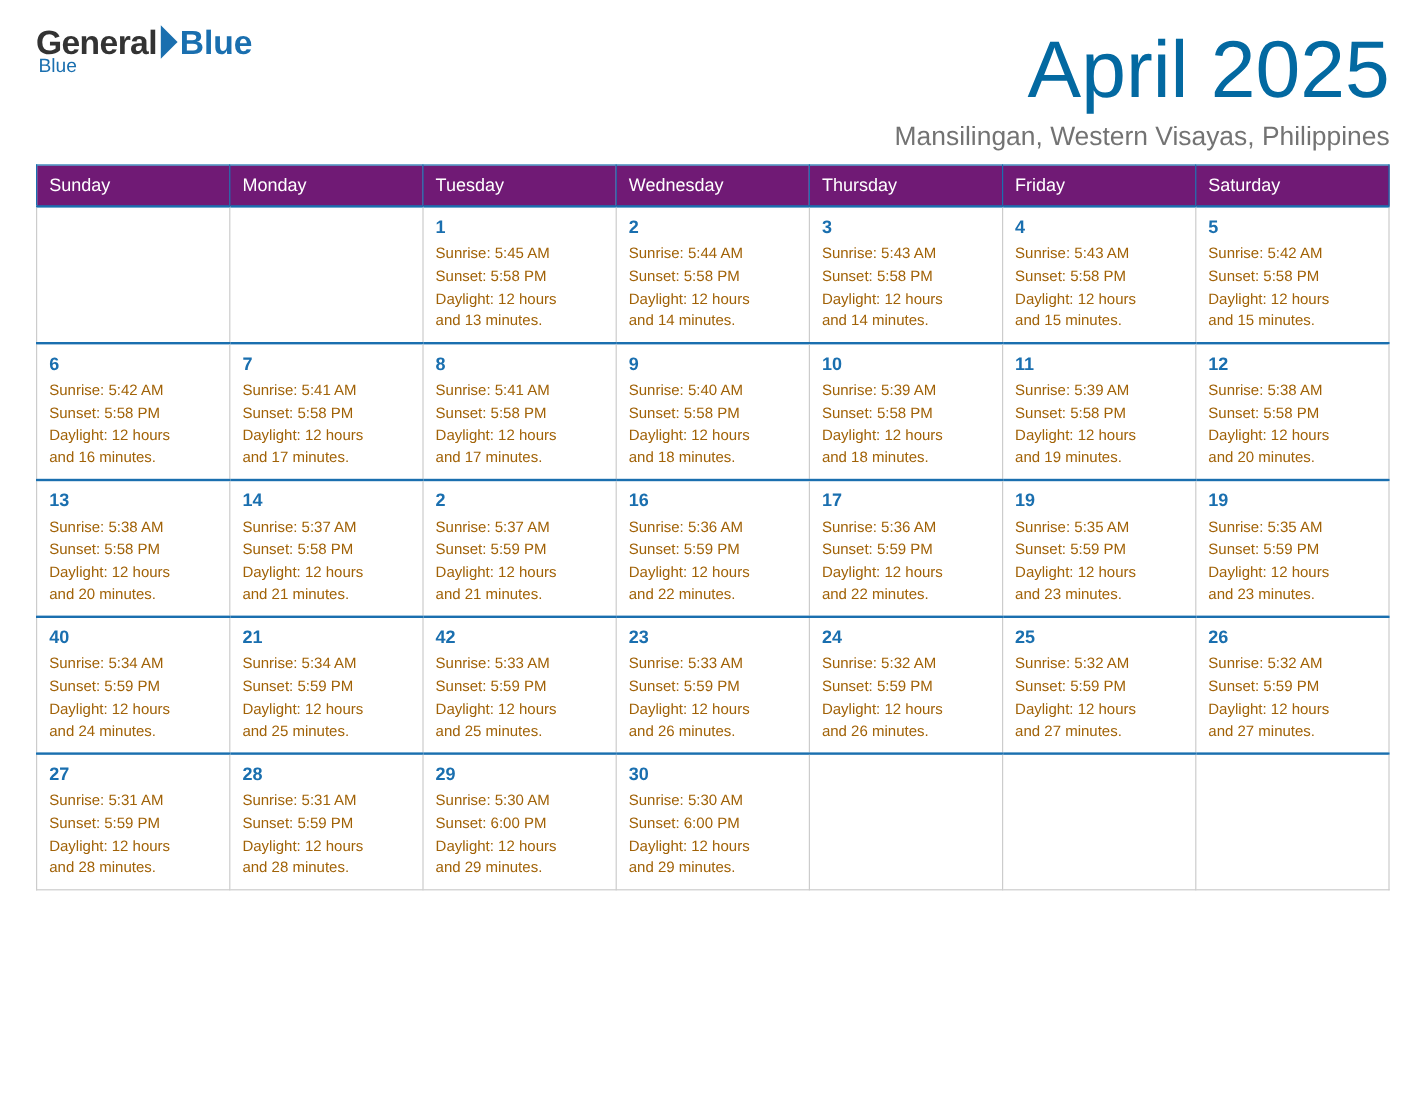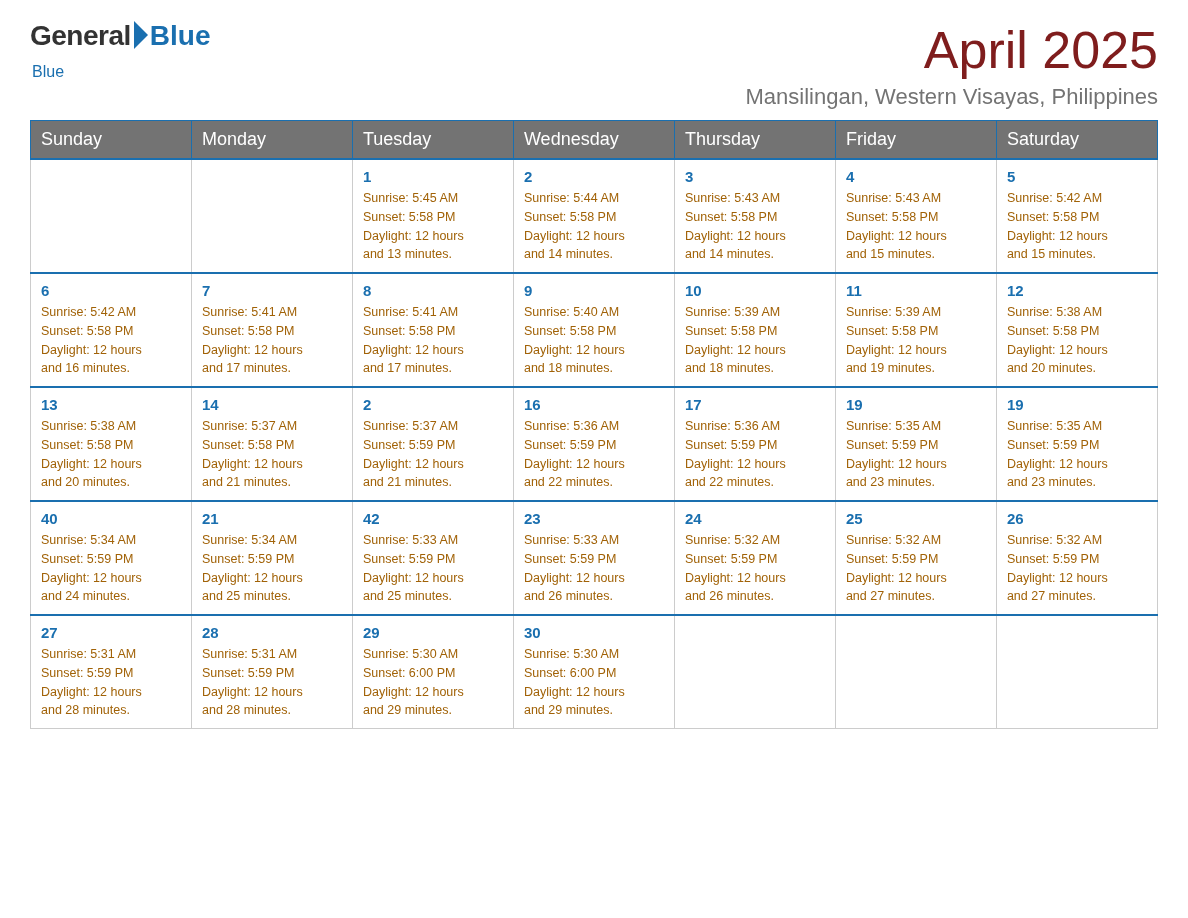--- a/index.html
+++ b/index.html
@@ -14,21 +14,20 @@
     .header-area {
       display: flex;
       justify-content: space-between;
       align-items: flex-start;
       margin-bottom: 10px;
     }
     .logo {
       display: flex;
       flex-direction: column;
       align-items: flex-start;
-      gap: 16px;
     }
     .logo-top {
       display: flex;
       align-items: center;
     }
     .logo-general {
       font-size: 28px;
       font-weight: bold;
       color: #333;
       letter-spacing: -0.5px;
@@ -51,41 +50,41 @@
     .logo-bottom {
       font-size: 16px;
       color: #1a6faf;
       margin-top: -5px;
       margin-left: 2px;
     }
     .title-area {
       text-align: right;
     }
     .month-title {
-      font-size: 52px;
-      color: #7f1d1d;
+      font-size: 67px;
+      color: #0369a1;
       font-weight: normal;
     }
     .location-title {
       font-size: 22px;
       color: #737373;
       font-weight: normal;
       margin-top: 4px;
     }
     .calendar {
       width: 100%;
       border-collapse: collapse;
       margin-top: 10px;
     }
     .calendar th {
-      background-color: #737373;
+      background-color: #701a75;
       color: #fff;
       padding: 8px 10px;
       text-align: left;
-      font-size: 18px;
+      font-size: 15px;
       font-weight: normal;
       border: 1px solid #1a6faf;
       margin-top: 40px;
     }
     .calendar td {
       vertical-align: top;
       padding: 8px 10px;
       border: 1px solid #ccc;
       border-top: 2px solid #1a6faf;
       width: 14.285%;

